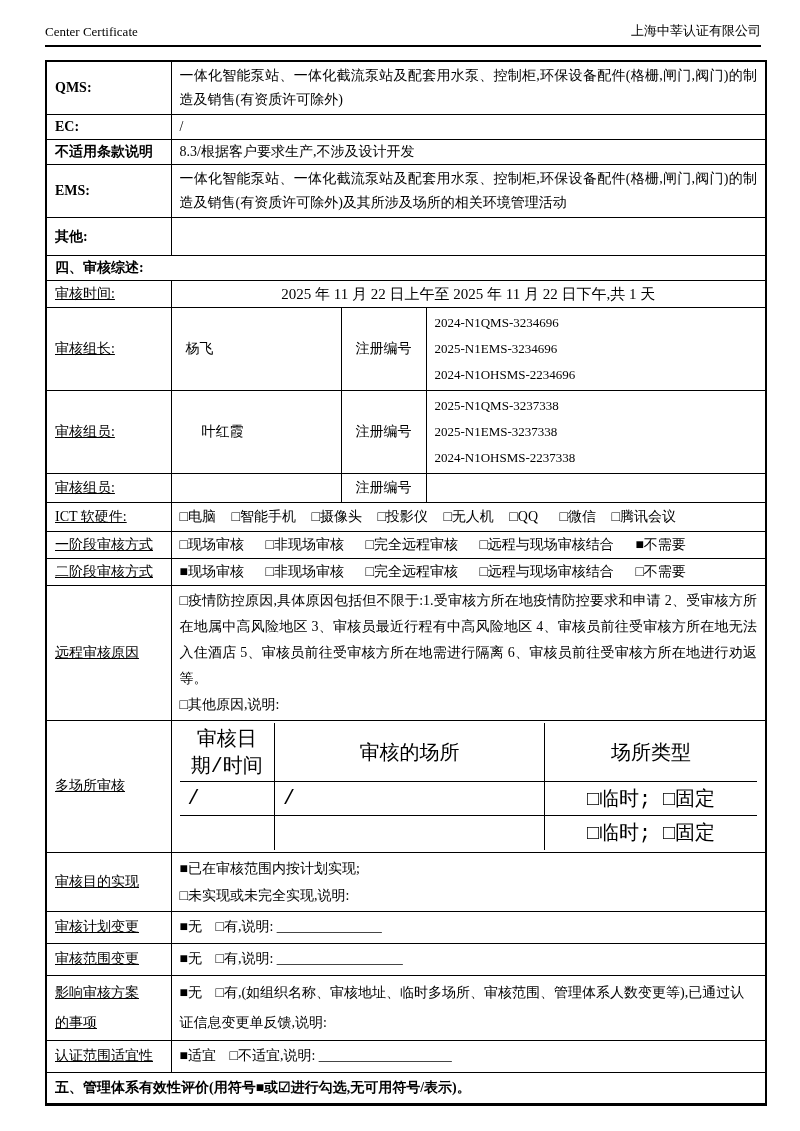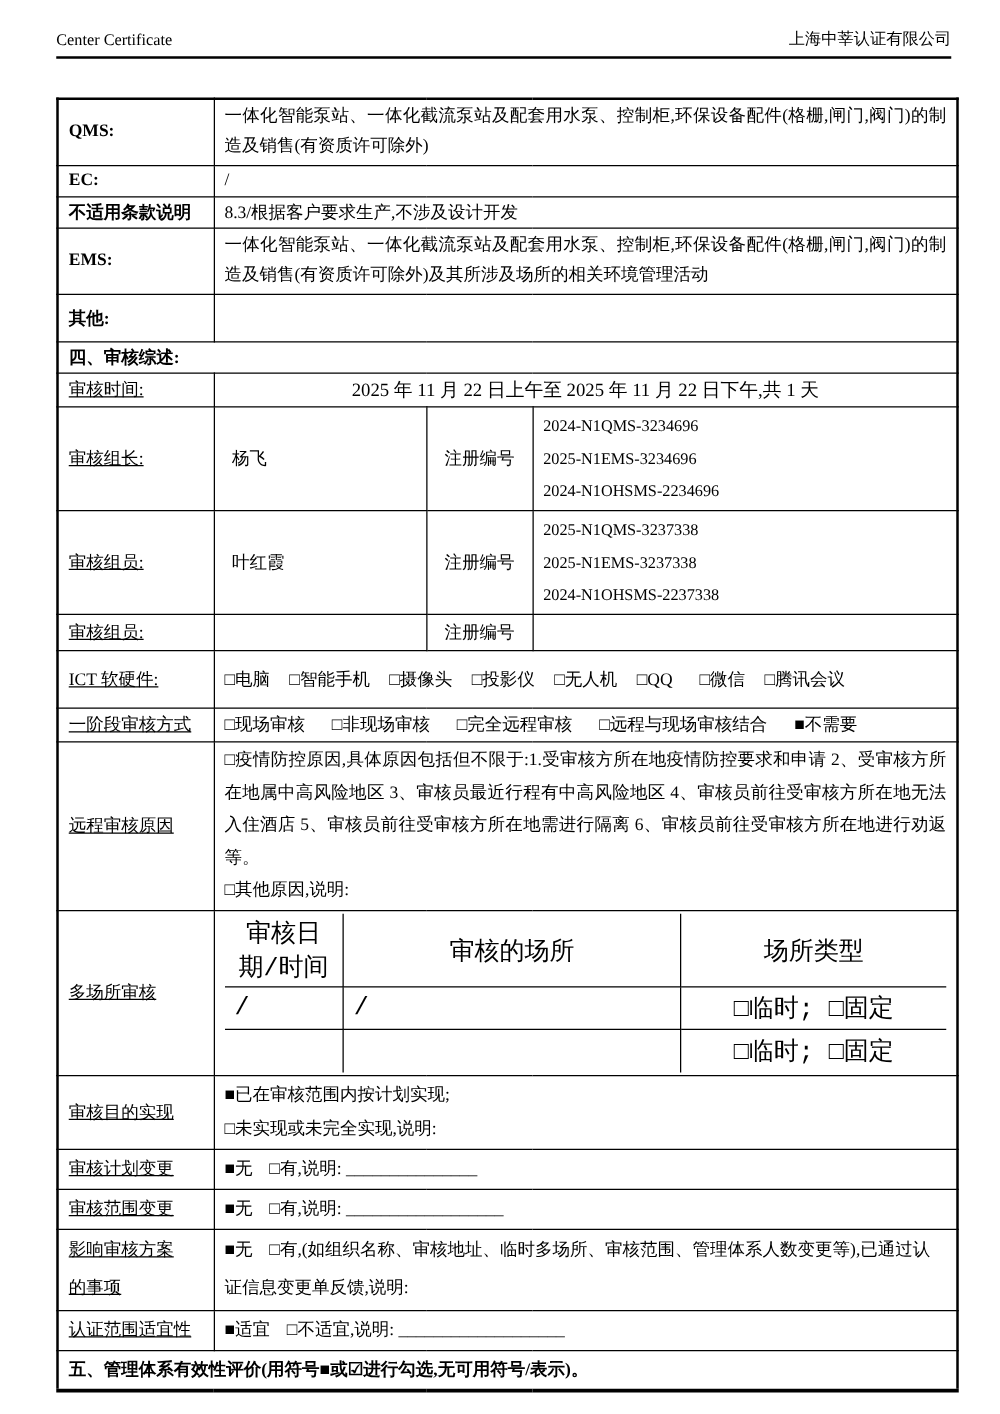--- a/index.html
+++ b/index.html
@@ -12,21 +12,21 @@
 
   
   .hdr{
     position:absolute;left:45px;top:22px;width:716px;
     display:flex;justify-content:space-between;align-items:flex-end;
     font-size:13px;border-bottom:2px solid #000;padding-bottom:5px;
   }
 
   
   table.doc{
-    position:absolute;left:45px;top:78px;width:720px;
+    position:absolute;left:45px;top:60px;width:720px;
     border-collapse:collapse;table-layout:fixed;
     border:2px solid #000;border-bottom:3px solid #000;
     font-size:14px;
   }
   table.doc td{border:1px solid #000;padding:2px 8px;vertical-align:middle;overflow:hidden;}
   td.lab{padding-left:7px;text-decoration:underline;}
   td.blab{padding-left:7px;font-weight:bold;}
   .top{vertical-align:top;padding-top:5px;}
   .sect{font-weight:bold;padding-left:7px;margin-left:40px;}
   .ctr{text-align:center;}
@@ -110,37 +110,37 @@
       <td class="ctr">注册编号</td>
       <td class="regnum">
         <div>2024-N1QMS-3234696</div>
         <div>2025-N1EMS-3234696</div>
         <div>2024-N1OHSMS-2234696</div>
       </td>
     </tr>
 
     <tr style="height:78px">
       <td class="lab top">审核组员:</td>
-      <td style="padding-left:14px">叶红霞</td>
+      <td style="padding-left:30px">叶红霞</td>
       <td class="ctr">注册编号</td>
       <td class="regnum">
         <div>2025-N1QMS-3237338</div>
         <div>2025-N1EMS-3237338</div>
         <div>2024-N1OHSMS-2237338</div>
       </td>
     </tr>
 
     <tr style="height:29px">
       <td class="lab">审核组员:</td>
       <td></td>
       <td class="ctr">注册编号</td>
       <td></td>
     </tr>
 
-    <tr style="height:46px">
+    <tr style="height:29px">
       <td class="lab">ICT 软硬件:</td>
       <td colspan="3">
         <span class="cb gap12">□电脑</span>
         <span class="cb gap12">□智能手机</span>
         <span class="cb gap12">□摄像头</span>
         <span class="cb gap12">□投影仪</span>
         <span class="cb gap12">□无人机</span>
         <span class="cb gap18">□QQ</span>
         <span class="cb gap12">□微信</span>
         <span class="cb">□腾讯会议</span>
@@ -151,20 +151,30 @@
       <td class="lab">一阶段审核方式</td>
       <td colspan="3">
         <span class="cb gap18">□现场审核</span>
         <span class="cb gap18">□非现场审核</span>
         <span class="cb gap18">□完全远程审核</span>
         <span class="cb gap18">□远程与现场审核结合</span>
         <span class="cb">■不需要</span>
       </td>
     </tr>
 
+    <tr style="height:27px">
+      <td class="lab">二阶段审核方式</td>
+      <td colspan="3">
+        <span class="cb gap18">■现场审核</span>
+        <span class="cb gap18">□非现场审核</span>
+        <span class="cb gap18">□完全远程审核</span>
+        <span class="cb gap18">□远程与现场审核结合</span>
+        <span class="cb">□不需要</span>
+      </td>
+    </tr>
 
     <tr style="height:130px">
       <td class="lab">远程审核原因</td>
       <td colspan="3">
         <div class="remote-par">□疫情防控原因,具体原因包括但不限于:1.受审核方所在地疫情防控要求和申请 2、受审核方所在地属中高风险地区 3、审核员最近行程有中高风险地区 4、审核员前往受审核方所在地无法入住酒店 5、审核员前往受审核方所在地需进行隔离 6、审核员前往受审核方所在地进行劝返等。</div>
         <div class="remote-other">□其他原因,说明:</div>
       </td>
     </tr>
 
     <tr style="height:102px">

